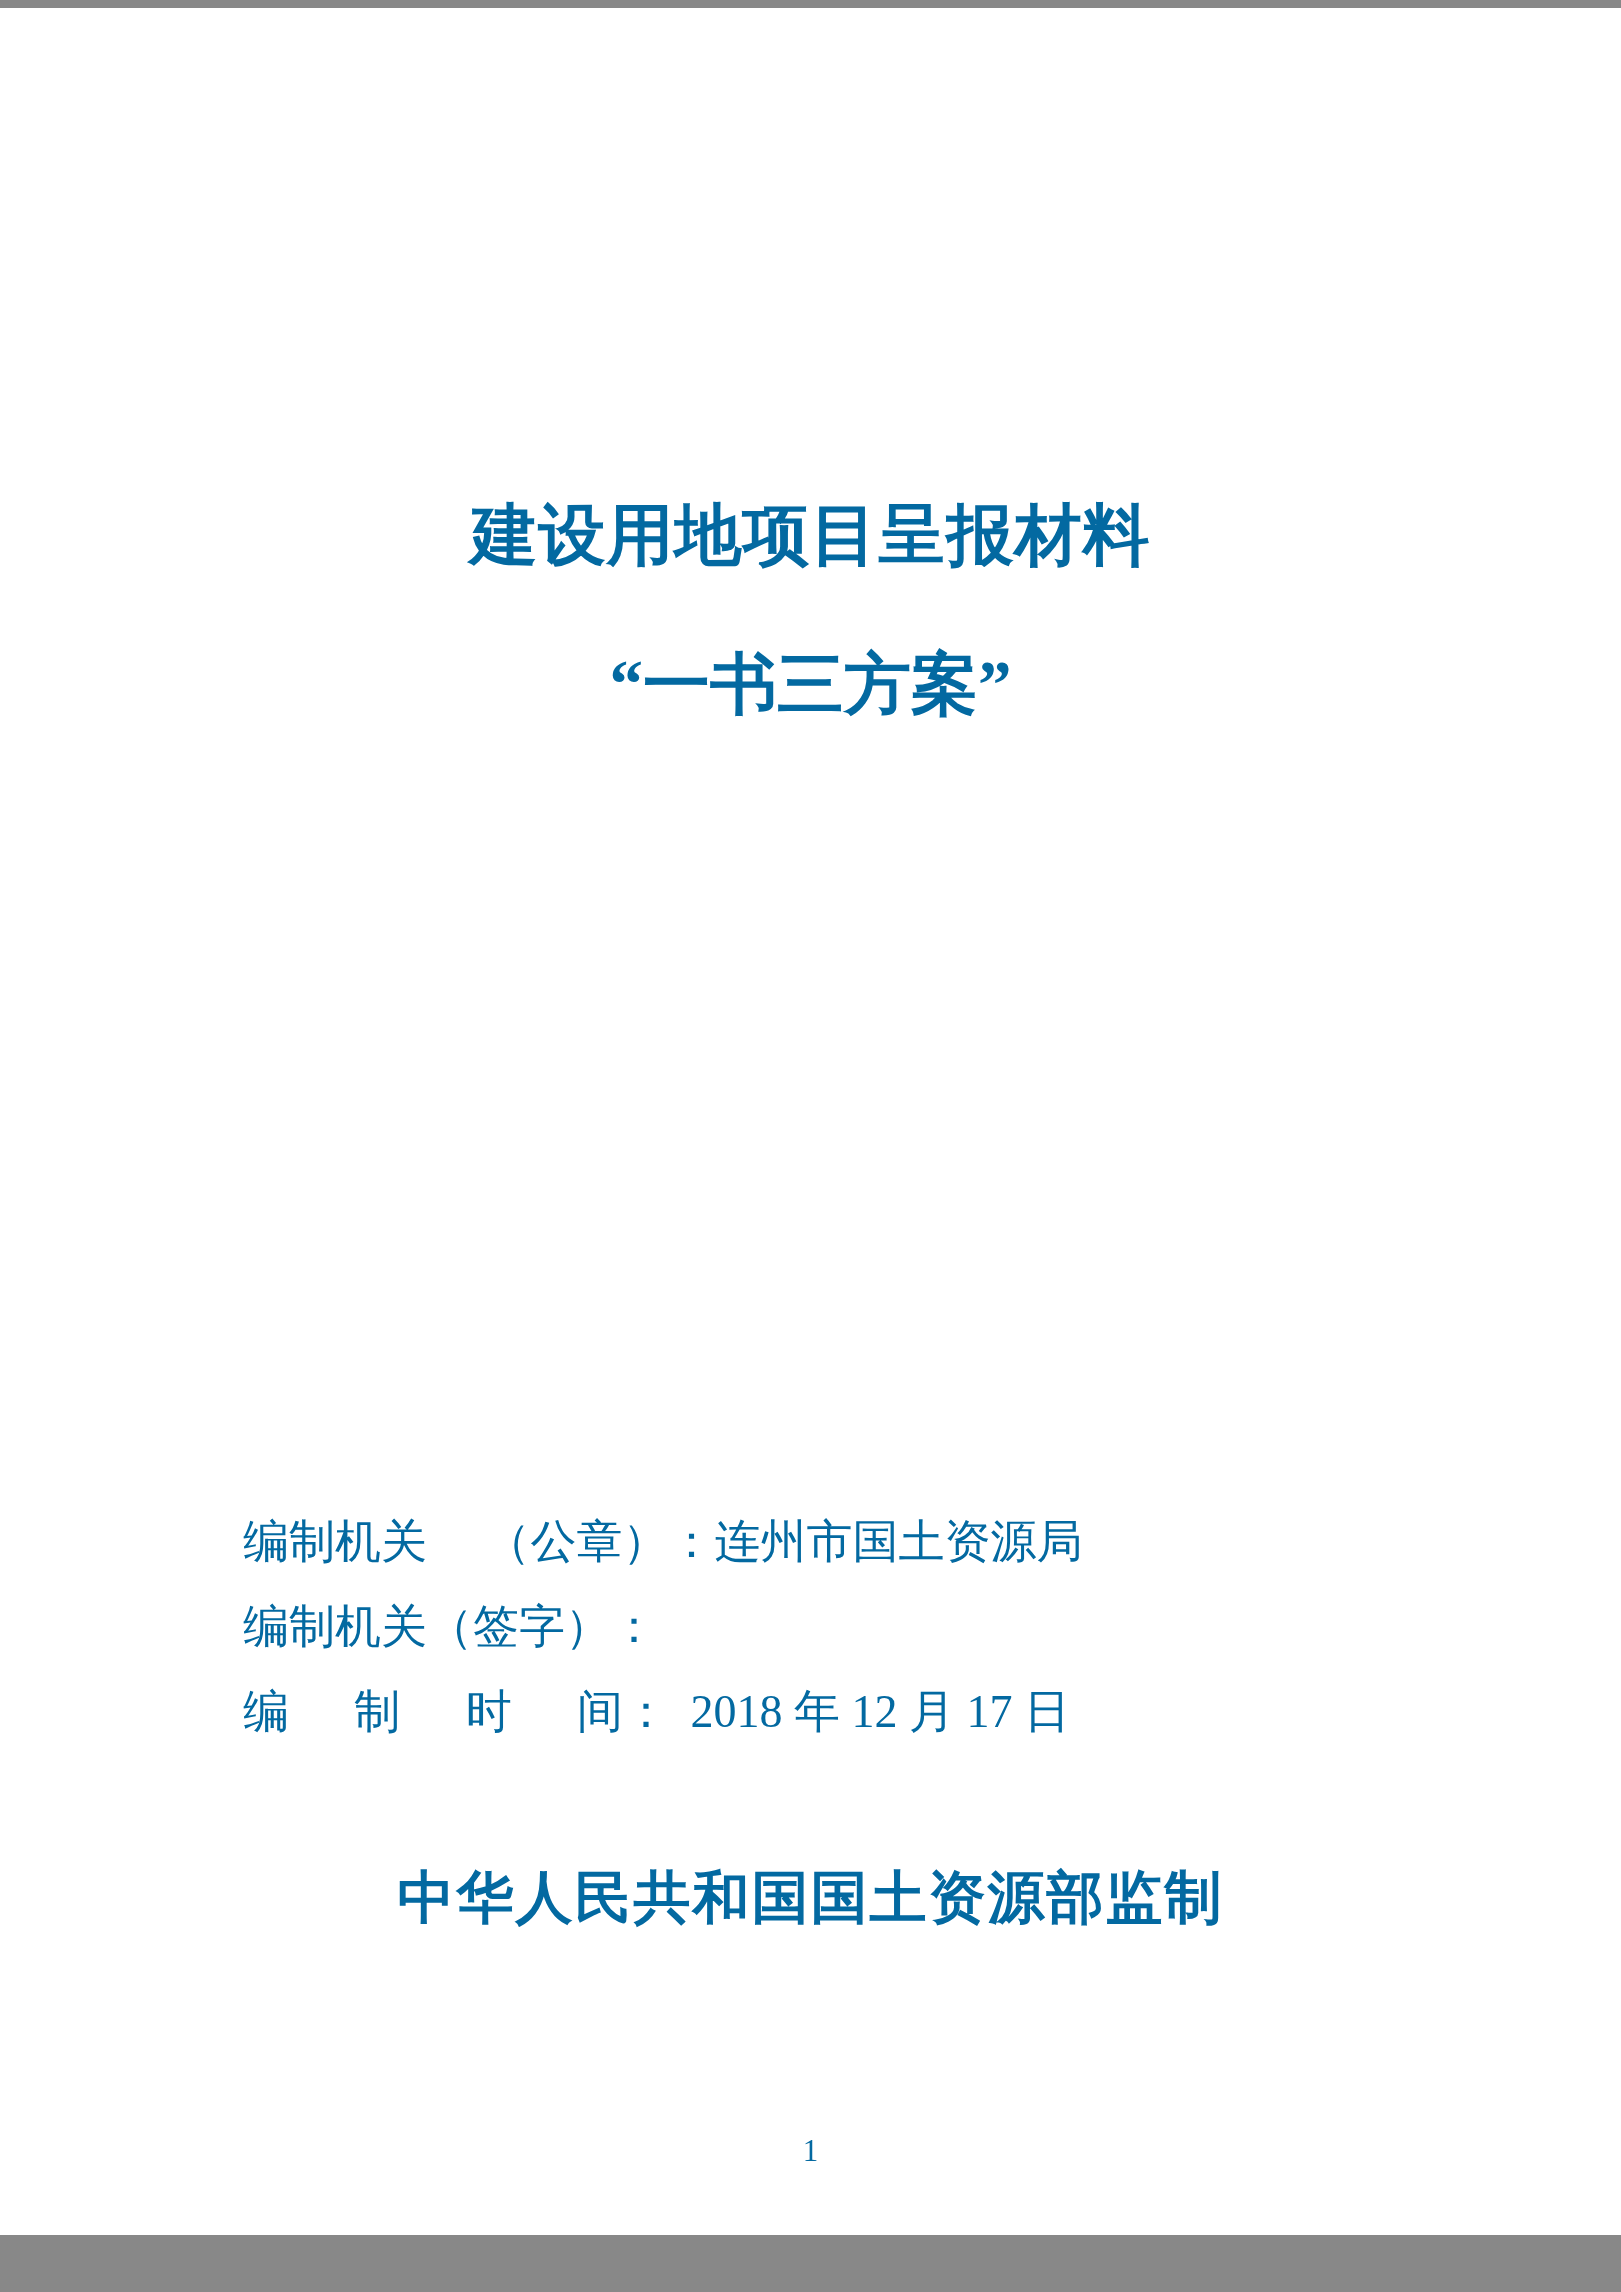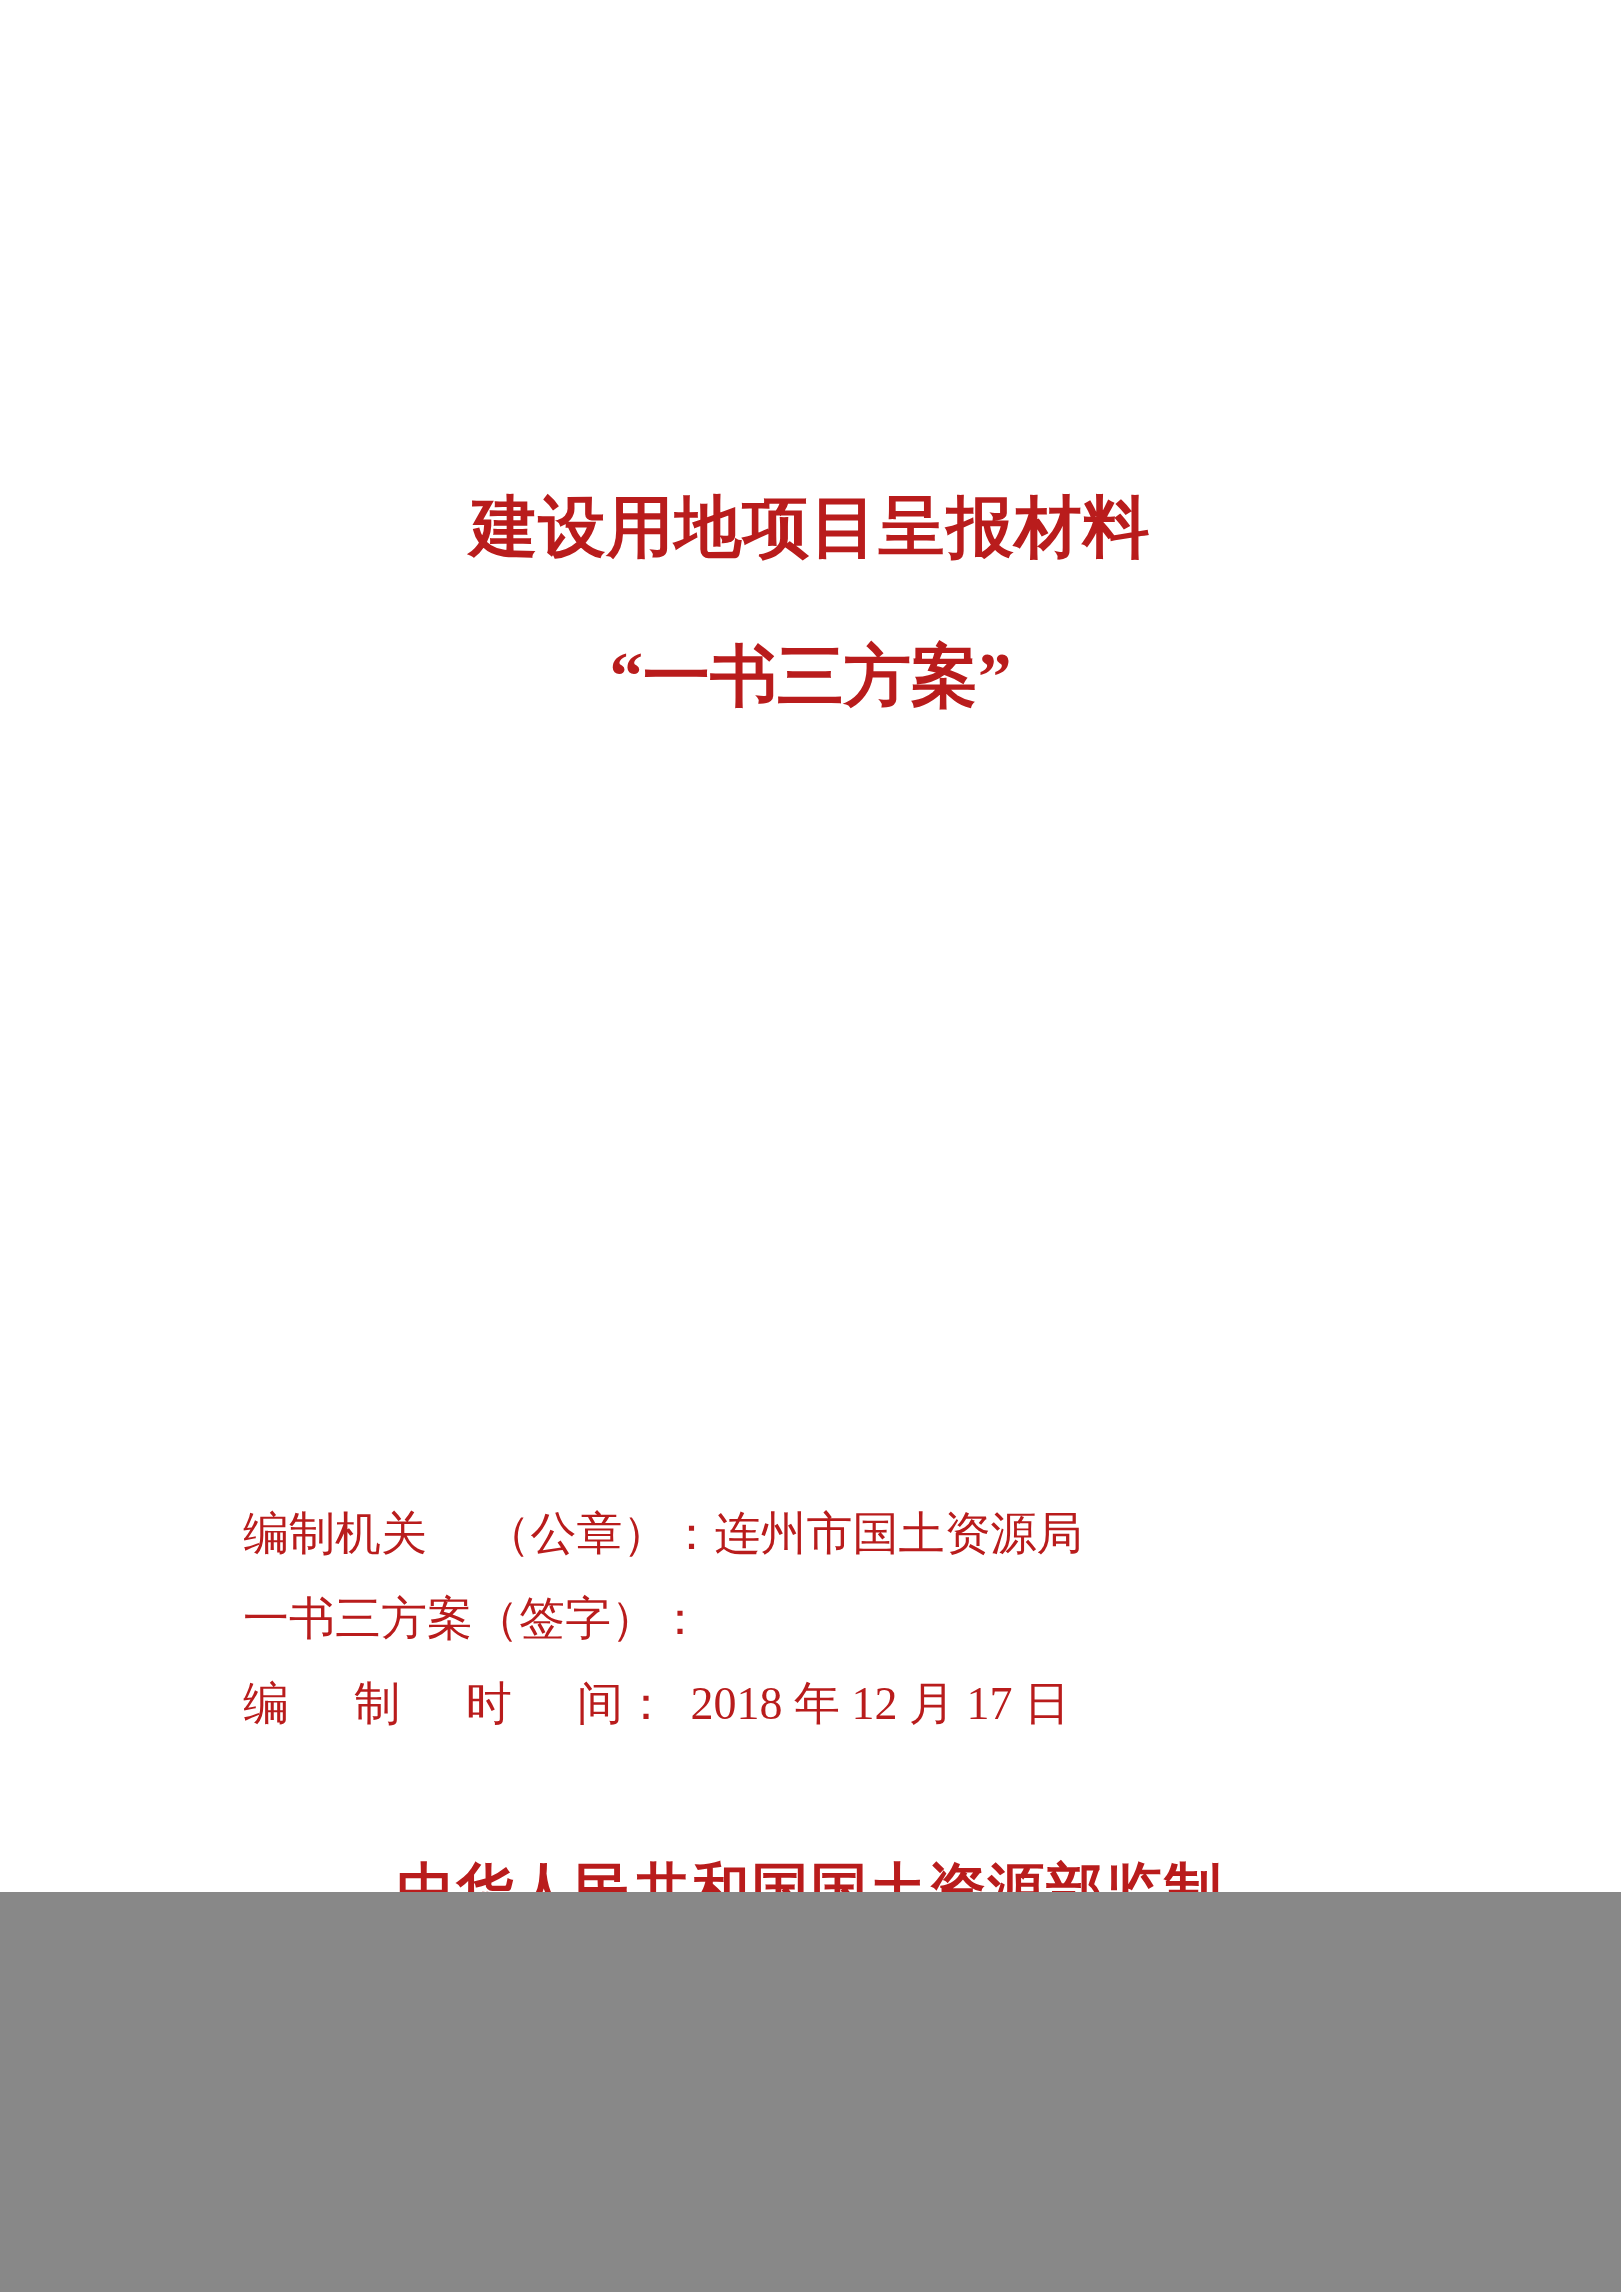--- a/index.html
+++ b/index.html
@@ -3,24 +3,24 @@
 <meta charset="utf-8">
 <style>
   html, body {
     margin: 0;
     padding: 0;
     background: #888;
   }
   .page {
     position: relative;
     width: 1621px;
-    height: 1892px;
-    margin: 0 auto;
+    height: 2227px;
+    margin: 8px auto;
     background: #ffffff;
-    color: #b91c1c;
+    color: #0369a1;
     font-family: "Liberation Serif", "DejaVu Serif", serif;
     overflow: hidden;
   }
   .title {
     position: absolute;
     top: 486px;
     left: 0;
     width: 100%;
     margin: 0;
     text-align: center;
@@ -91,21 +91,21 @@
 
   <h2 class="subtitle">“一书三方案”</h2>
 
   <div class="info-block">
 
     <div class="info-line">
       <span class="label">编制机关　 （公章）：</span><span class="value">连州市国土资源局</span>
     </div>
 
     <div class="info-line">
-      <span class="label">一书三方案（签字）：</span><span class="value"></span>
+      <span class="label">编制机关（签字）：</span><span class="value"></span>
     </div>
 
     <div class="info-line">
       <span class="label label-spread">编制时间</span><span>：</span><span class="value date-value">2018 年 12 月 17 日</span>
     </div>
 
   </div>
 
   <div class="issuer">中华人民共和国国土资源部监制</div>
 

